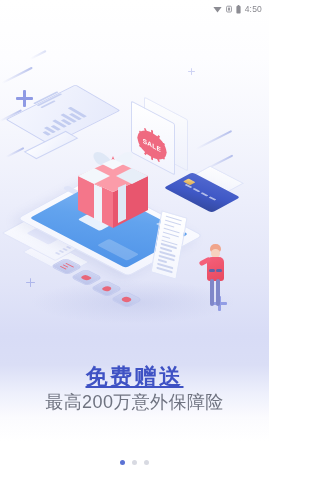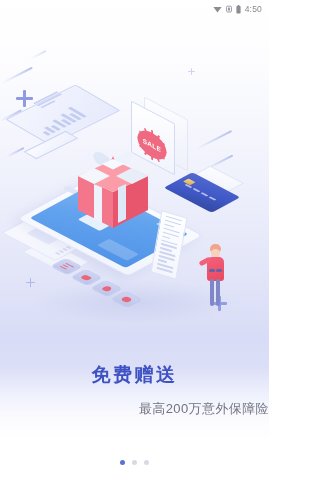--- a/index.html
+++ b/index.html
@@ -243,25 +243,25 @@
   #ground {
     position:absolute; left:30px; top:252px; width:206px; height:44px;
     background:radial-gradient(ellipse at center, rgba(150,160,215,.22) 0%, rgba(150,160,215,0) 70%);
   }
 
   
   #caption {
     position:absolute; left:0; right:0; top:364px; text-align:center;
   }
   #title {
-    font-size:19px; font-weight:bold; color:#3f52c4;
-    letter-spacing:2.5px; line-height:1.2;
+    font-size:22px; font-weight:bold; color:#3f52c4;
+    letter-spacing:2.5px; line-height:1.2;text-decoration:underline;
   }
   #subtitle {
-    margin-top:13px; font-size:13px; color:#6f7380; letter-spacing:.4px;text-align:right;
+    font-size:18px; color:#6f7380; letter-spacing:.4px;
   }
 
   
   #dots {
     position:absolute; left:0; right:0; bottom:15px;
     display:flex; align-items:center; justify-content:center; gap:7px;
   }
   #dots span { width:5px; height:5px; border-radius:50%; background:#d8dae2; display:block; }
   #dots span.on { background:#5b72d4; }
 </style>

